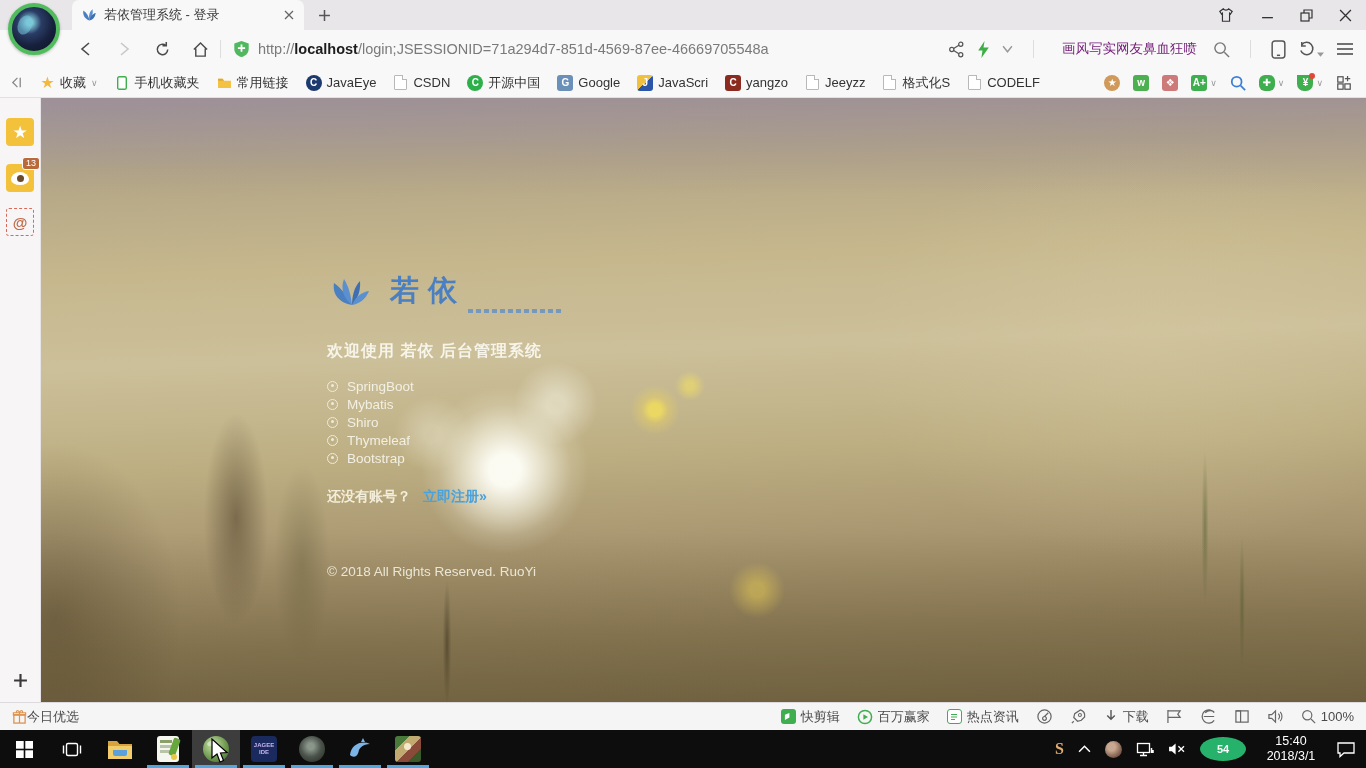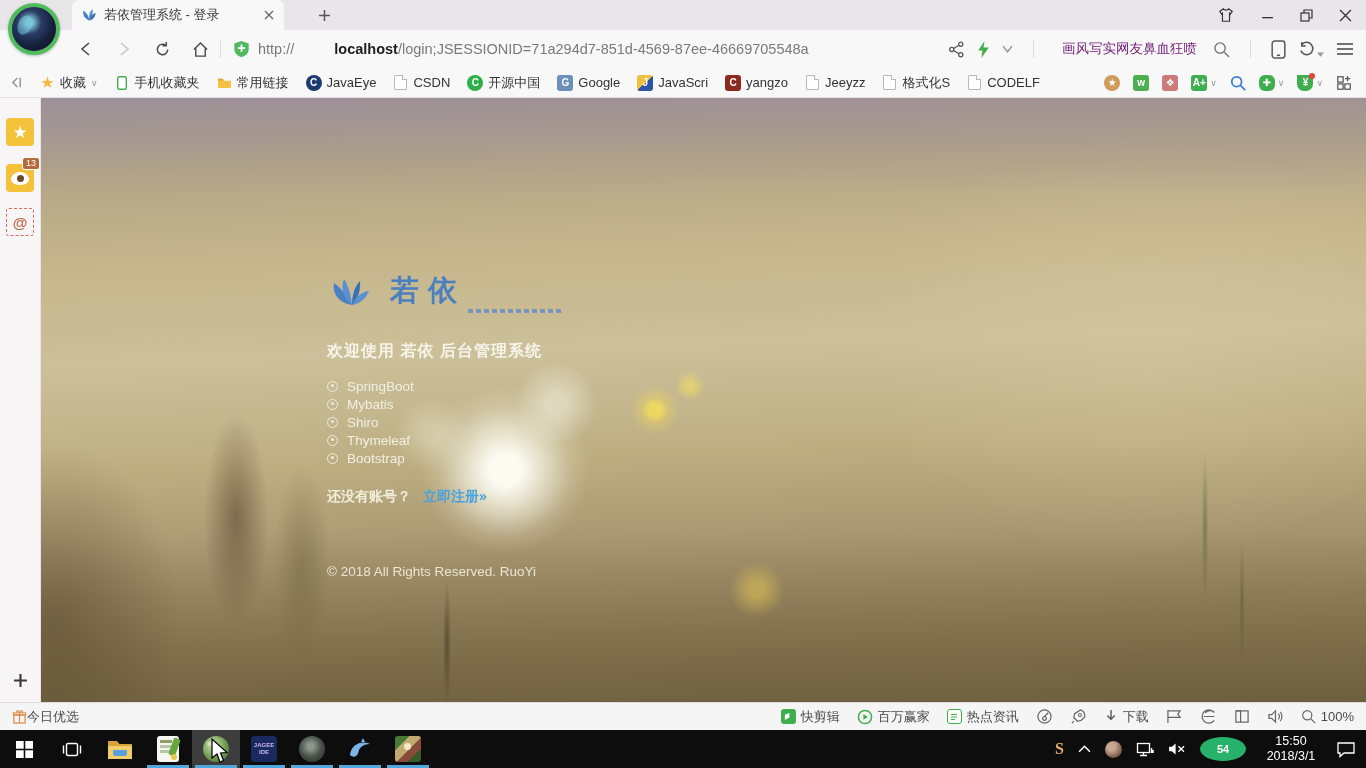--- a/index.html
+++ b/index.html
@@ -5,34 +5,34 @@
   html,body{margin:0;padding:0;background:#000;}
   .screen{position:relative;width:1366px;height:768px;overflow:hidden;
     font-family:"Liberation Sans","DejaVu Sans",sans-serif;-webkit-font-smoothing:antialiased;}
   
   .titlebar{position:absolute;left:0;top:0;width:1366px;height:30px;background:#e8e6e9;}
   .avatar{position:absolute;left:8px;top:3px;width:52px;height:52px;border-radius:50%;
     background:radial-gradient(circle at 40% 35%,#7ec8d8 0 8%,#2a3d66 30%,#17203c 60%,#0d1326 100%);
     border:4px solid #52bb5e;box-sizing:border-box;z-index:60;box-shadow:0 1px 3px rgba(0,0,0,.25);}
   .avatar:after{content:"";position:absolute;left:6px;top:8px;width:14px;height:20px;border-radius:50%;
     background:rgba(120,200,220,.55);transform:rotate(24deg);}
-  .tab{position:absolute;left:72px;top:0;width:212px;height:30px;background:#f9f8f9;
+  .tab{position:absolute;left:72px;top:0;width:232px;height:30px;background:#f9f8f9;
     border-radius:7px 7px 0 0;display:flex;align-items:center;padding:15px 10px;box-sizing:border-box;gap:7px;}
   .tab-title{font-size:13px;color:#3a3a3a;flex:1;white-space:nowrap;overflow:hidden;}
   .newtab{position:absolute;left:312px;top:4px;width:24px;height:22px;display:flex;align-items:center;justify-content:center;}
   .wctrls{position:absolute;right:8px;top:0;height:30px;display:flex;align-items:center;gap:26px;padding-right:6px;}
   
   .toolbar{position:absolute;left:0;top:30px;width:1366px;height:38px;background:#f9f8f9;
     display:flex;align-items:center;}
   .navbtns{display:flex;align-items:center;gap:14px;margin-left:74px;}
   .navbtn{width:24px;height:24px;display:flex;align-items:center;justify-content:center;}
   .tooldiv{width:1px;height:18px;background:#ddd;margin:0 8px;}
   .urlbox{display:flex;align-items:center;gap:8px;flex:1;min-width:0;padding-left:4px;font-size:14.5px;}
   .url-proto,.url-path{color:#7a7a7a;}
-  .url-host{color:#1d1d1d;font-weight:700;margin-left:40px;}
+  .url-host{color:#1d1d1d;font-weight:700;}
   .tb-right{display:flex;align-items:center;gap:12px;margin-right:12px;}
   .searchtxt{font-size:13.5px;color:#701a75;margin:0 4px 0 8px;white-space:nowrap;}
   
   .bmbar{position:absolute;left:0;top:68px;width:1366px;height:30px;background:#f9f8f9;
     border-bottom:1px solid #e2e0e2;display:flex;align-items:center;padding:0 10px;box-sizing:border-box;gap:17px;font-size:13px;color:#333;}
   .bm{display:flex;align-items:center;gap:5px;white-space:nowrap;}
   .bmi{width:15px;height:15px;display:inline-flex;align-items:center;justify-content:center;flex:none;}
   .pagedoc{width:11px;height:13px;background:#fff;border:1px solid #b8b8b8;border-radius:1px;position:relative;}
   .pagedoc:after{content:"";position:absolute;right:-1px;top:-1px;width:4px;height:4px;background:#f9f8f9;border-left:1px solid #b8b8b8;border-bottom:1px solid #b8b8b8;}
   .chev{color:#9a9a9a;font-size:9px;}
@@ -545,21 +545,21 @@
         <rect x="1.5" y="1.5" width="12" height="9" fill="none" stroke="#fff" stroke-width="1.3"></rect>
         <path d="M4 13.5 h7 M7.5 10.5 v3" stroke="#fff" stroke-width="1.3"></path>
         <path d="M15.5 6 v5 M17 8 v3" stroke="#fff" stroke-width="1.5"></path>
       </svg>
       <svg width="18" height="14" viewBox="0 0 19 15">
         <path d="M1 5 h3 L8 1.5 V13.5 L4 10 H1 Z" fill="#fff"></path>
         <path d="M11 4.5 L17 10.5 M17 4.5 L11 10.5" stroke="#fff" stroke-width="1.4"></path>
       </svg>
       <span class="badge54">54</span>
       <span class="clock">
-        <span>15:50</span><br>
+        <span>15:40</span><br>
         <span>2018/3/1</span>
       </span>
       <svg width="20" height="17" viewBox="0 0 20 17">
         <path d="M2 2 h16 v10 h-10 l-4 3.5 v-3.5 h-2 Z" fill="none" stroke="#fff" stroke-width="1.3"></path>
       </svg>
     </div>
   </div>
 
   <svg class="cursor" width="19" height="27" viewBox="0 0 19 27">
     <path d="M2 1 L2 20 L7 16 L10 24 L13.5 22.5 L10.5 15 L17 14.5 Z" fill="#fff" stroke="#000" stroke-width="1.2"></path>

